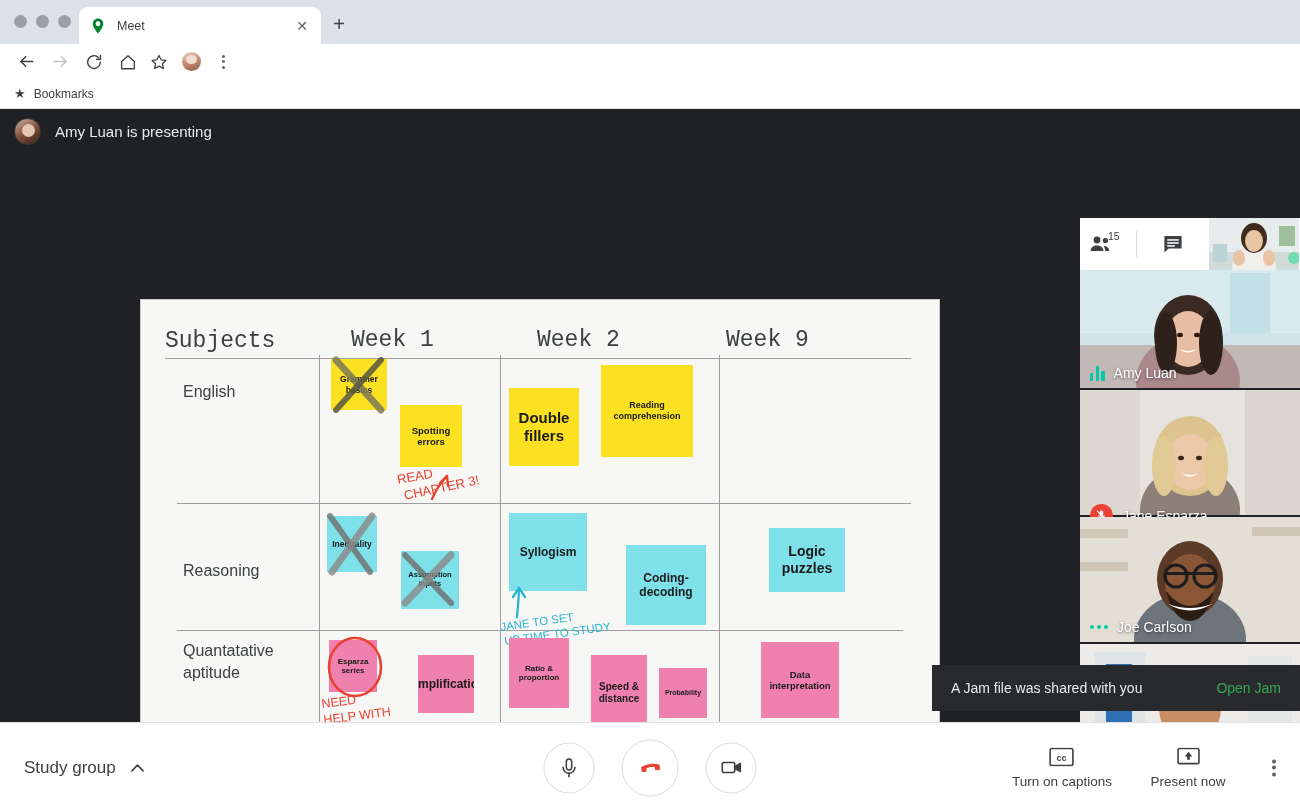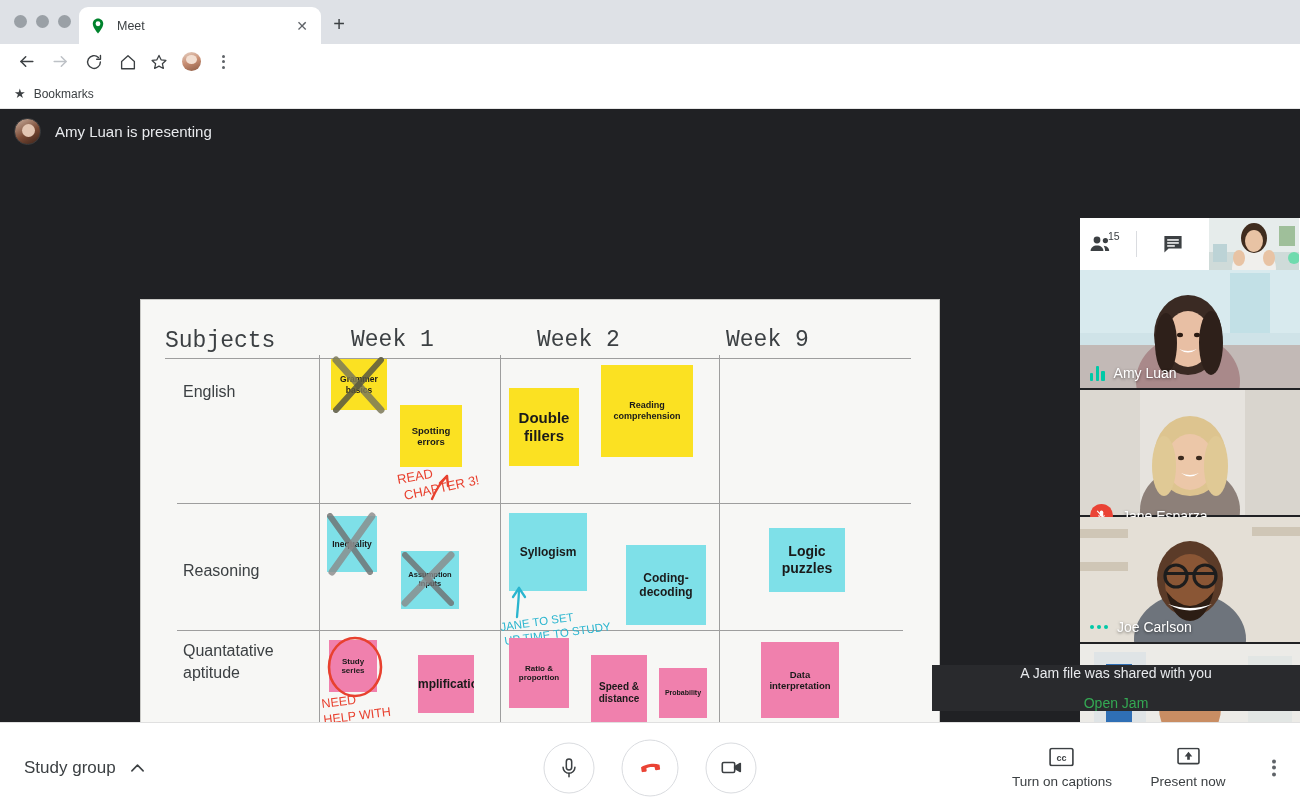--- a/index.html
+++ b/index.html
@@ -155,21 +155,21 @@
   }
   .rt-sep { width: 1px; height: 26px; background: #dadce0; }
   .rt-badge {
     position: absolute; top: 12px; left: 44px; font-size: 10.5px; color: #3c4043;
   }
   .rt-selfview { width: 90px; height: 52px; position: relative; overflow: hidden; }
 
   .toast {
     position: absolute; right: 0; bottom: 11px; width: 368px; height: 46px;
     background: #292a2d; display: flex; align-items: center;
-    justify-content: space-between; padding: 0 19px; z-index: 7; flex-direction: column;
+    justify-content: space-between; padding: 0 19px; z-index: 7;
   }
   .toast-text { font-size: 14px; color: #e8eaed; }
   .toast-action { font-size: 14px; color: #34a853; }
 
   
   .bottombar {
     position: absolute; left: 0; top: 722px; width: 1300px; height: 90px;
     background: #fff; border-top: 1px solid #e0e0e0;
   }
   .meeting-name {
@@ -325,21 +325,21 @@
         <svg class="ann" style="left:358px; top:273px;" width="130" height="72" viewBox="0 0 130 72">
           <path d="M18 44 C 19 32, 20 24, 20 15" stroke="#2ab5cf" stroke-width="2.3" fill="none" stroke-linecap="round"></path>
           <path d="M20 15 L 14 24 M20 15 L 26 24" stroke="#2ab5cf" stroke-width="2.3" fill="none" stroke-linecap="round"></path>
           <text x="2" y="58" font-family="'Liberation Sans',sans-serif" font-size="11.5" fill="#2ab5cf" transform="rotate(-8 2 58)">JANE TO SET</text>
           <text x="6" y="72" font-family="'Liberation Sans',sans-serif" font-size="11.5" fill="#2ab5cf" transform="rotate(-8 6 72)">UP TIME TO STUDY</text>
         </svg>
 
         <div class="note c" style="left:485px; top:245px; width:80px; height:80px; font-size:12px;">Coding-decoding</div>
         <div class="note c" style="left:628px; top:228px; width:76px; height:64px; font-size:14px;">Logic puzzles</div>
 
-        <div class="note p" style="left:188px; top:340px; width:48px; height:52px; font-size:8px;">Study series</div>
+        <div class="note p" style="left:188px; top:340px; width:48px; height:52px; font-size:8px;">Esparza series</div>
         <svg class="ann" style="left:180px; top:333px;" width="70" height="72" viewBox="0 0 70 72">
           <ellipse cx="34" cy="34" rx="26" ry="29" stroke="#e8412f" stroke-width="2.6" fill="none"></ellipse>
         </svg>
         <svg class="ann" style="left:178px; top:390px;" width="120" height="55" viewBox="0 0 120 55">
           <text x="3" y="18" font-family="'Liberation Sans',sans-serif" font-size="12.5" fill="#e8412f" transform="rotate(-7 3 18)">NEED</text>
           <text x="5" y="34" font-family="'Liberation Sans',sans-serif" font-size="12.5" fill="#e8412f" transform="rotate(-7 5 34)">HELP WITH</text>
           <text x="12" y="50" font-family="'Liberation Sans',sans-serif" font-size="12.5" fill="#e8412f" transform="rotate(-7 12 50)">THIS</text>
         </svg>
 
         <div class="note p" style="left:277px; top:355px; width:56px; height:58px; font-size:12px;">Simplification</div>

